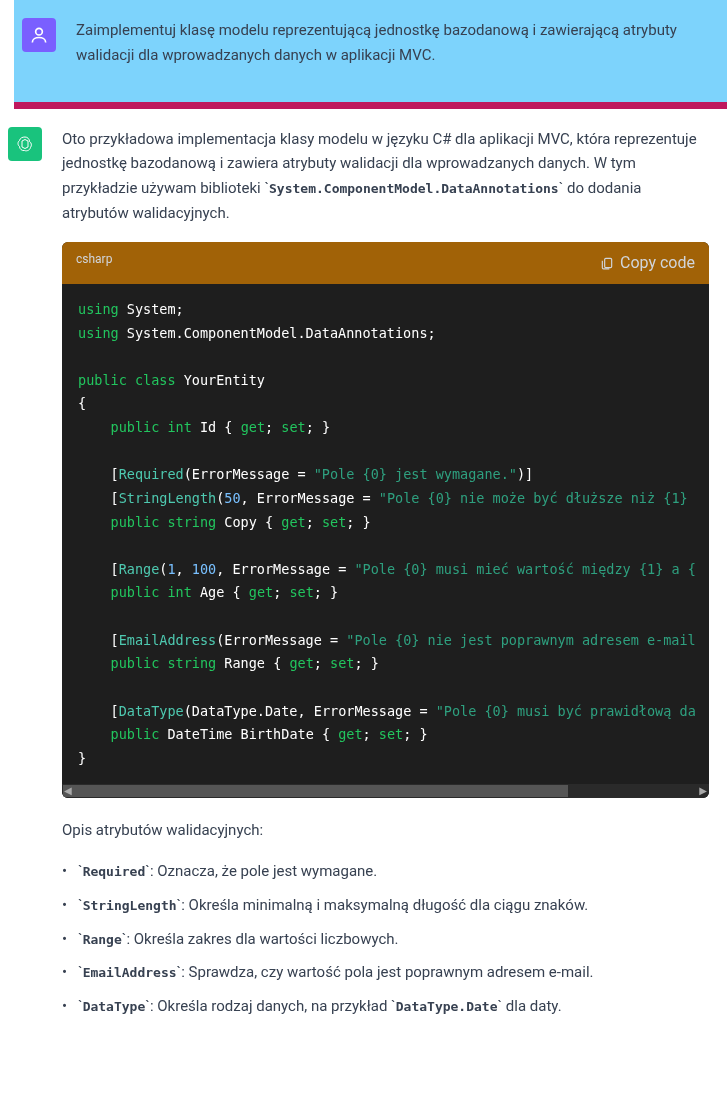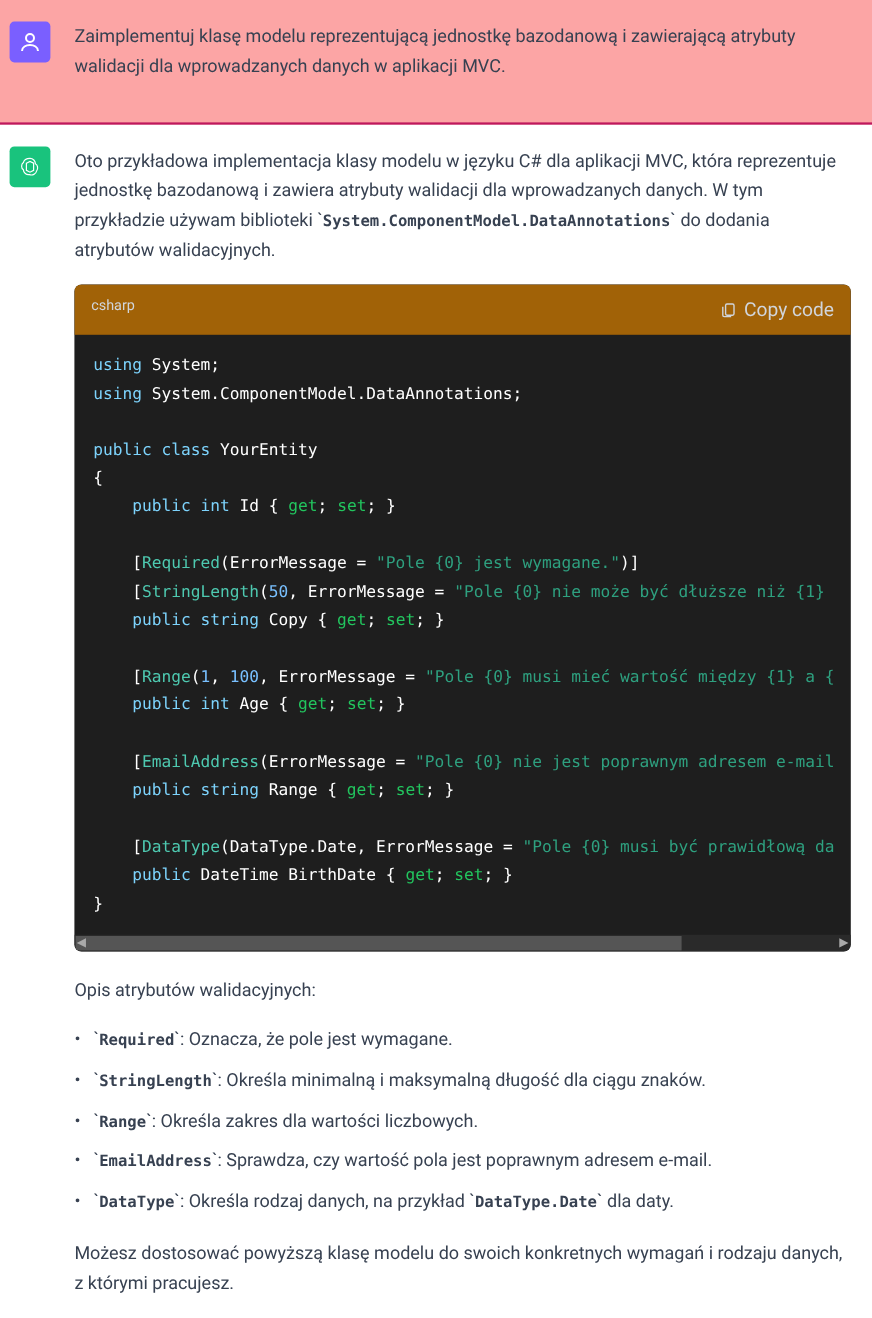--- a/index.html
+++ b/index.html
@@ -1,38 +1,38 @@
 <!DOCTYPE html>
 <html><head>
 <meta charset="utf-8">
 <style>
   * { margin:0; padding:0; box-sizing:border-box; }
   body { font-family:-apple-system,BlinkMacSystemFont,"Segoe UI",Roboto,sans-serif; background:#fff; font-size:15px; color:#374151; width:727px; }
   .msg { display:flex; gap:20px; padding:18px 18px 18px 8px; }
-  .msg.user { background:#fca5a5; border-bottom:2px solid #be185d; }
+  .msg.user { background:#7dd3fc; border-bottom:7px solid #be185d;margin-left:14px; }
   .msg.assistant { background:#fff; }
   .avatar { width:34px; height:34px; border-radius:4px; flex-shrink:0; display:flex; align-items:center; justify-content:center; }
   .avatar.user-av { background:#7a5fff; }
   .avatar.ai-av { background:#19c37d; }
   .avatar svg { width:20px; height:20px; }
   .content { flex:1; line-height:1.65; min-width:0; }
   .content p { margin-bottom:16px; }
   .inline-code { font-family:"Consolas","Menlo",monospace; font-weight:600; font-size:13px; }
   .code-block { background:#1e1e1e; border-radius:6px; margin:8px 0 20px 0; overflow:hidden; }
   .code-header { background:#a16207; display:flex; justify-content:space-between; align-items:flex-start; padding:8px 14px; color:#d1d5db; font-size:12px; }
   .copy-btn { display:flex; align-items:center; gap:6px; cursor:pointer; color:#d1d5db; font-size:16px; }
   .copy-btn svg { width:14px; height:14px; }
   .code-body-wrap { overflow-x:auto; }
   .code-body { padding:14px 16px; font-family:"Consolas","Menlo",monospace; font-size:13.5px; line-height:1.75; color:#fff; white-space:pre; min-width:max-content; }
   .hscroll { height:14px; background:#2a2a2a; display:flex; align-items:center; position:relative; }
   .hscroll .thumb { height:12px; background:#555; width:78%; margin-left:1px; }
   .hscroll .arrow { position:absolute; color:#aaa; font-size:10px; }
   .hscroll .arrow.left { left:2px; }
   .hscroll .arrow.right { right:2px; }
-  .tok-kw { color:#7dd3fc; }
+  .tok-kw { color:#22c55e; }
   .tok-cls { color:#ffffff; }
   .tok-str { color:#2ea07f; }
   .tok-num { color:#79c0ff; }
   .tok-acc { color:#22c55e; }
   .tok-type { color:#4ec9b0; }
   .bullets { list-style:none; margin:4px 0 18px 0; }
   .bullets li { position:relative; padding-left:16px; margin-bottom:9px; }
   .bullets li::before { content:"•"; position:absolute; left:0; top:0; }
 </style>
 </head>
@@ -108,16 +108,15 @@
     <p>Opis atrybutów walidacyjnych:</p>
 
     <ul class="bullets">
       <li>`<span class="inline-code">Required</span>`<span>: Oznacza, że pole jest wymagane.</span></li>
       <li>`<span class="inline-code">StringLength</span>`<span>: Określa minimalną i maksymalną długość dla ciągu znaków.</span></li>
       <li>`<span class="inline-code">Range</span>`<span>: Określa zakres dla wartości liczbowych.</span></li>
       <li>`<span class="inline-code">EmailAddress</span>`<span>: Sprawdza, czy wartość pola jest poprawnym adresem e-mail.</span></li>
       <li>`<span class="inline-code">DataType</span>`<span>: Określa rodzaj danych, na przykład </span>`<span class="inline-code">DataType.Date</span>`<span> dla daty.</span></li>
     </ul>
 
-    <p>Możesz dostosować powyższą klasę modelu do swoich konkretnych wymagań i rodzaju danych, z którymi pracujesz.</p>
 
   </div>
 </div>
 
 </body></html>

